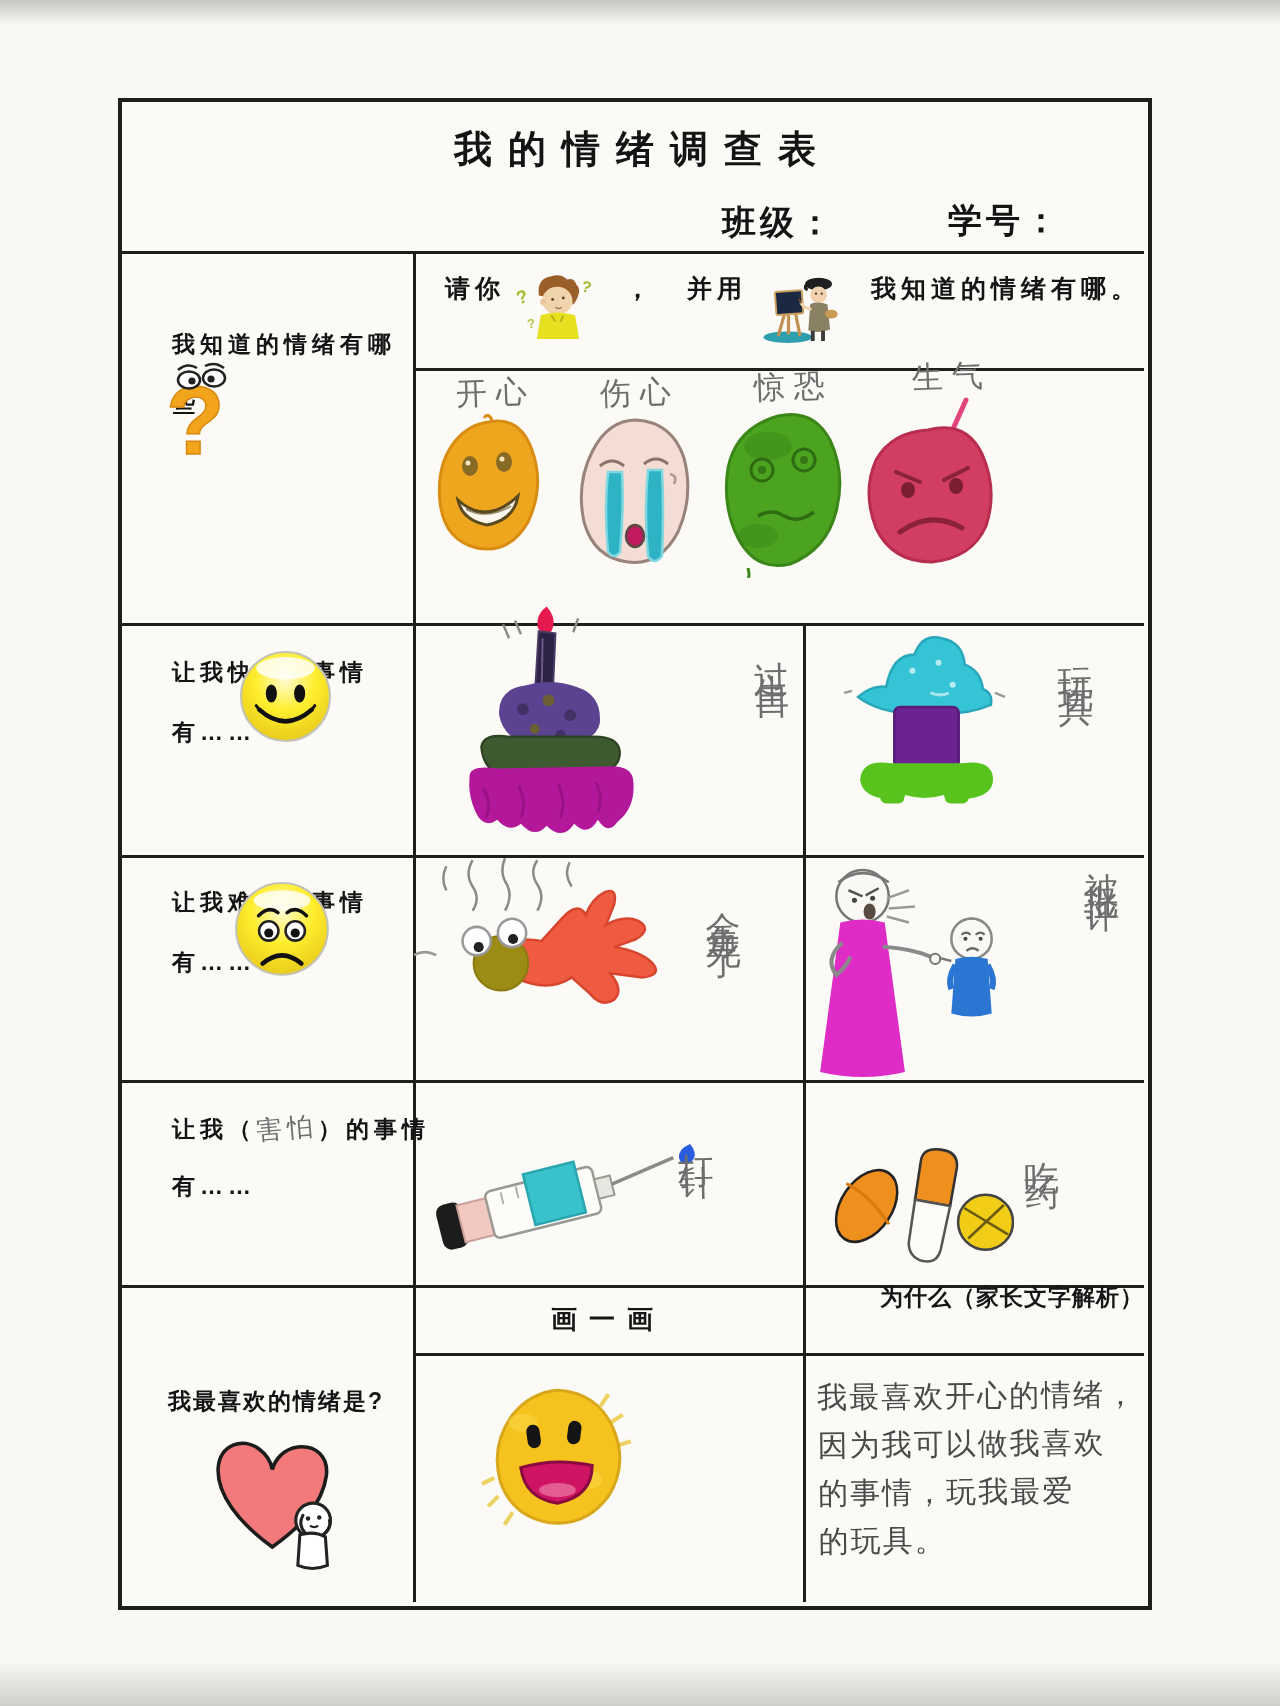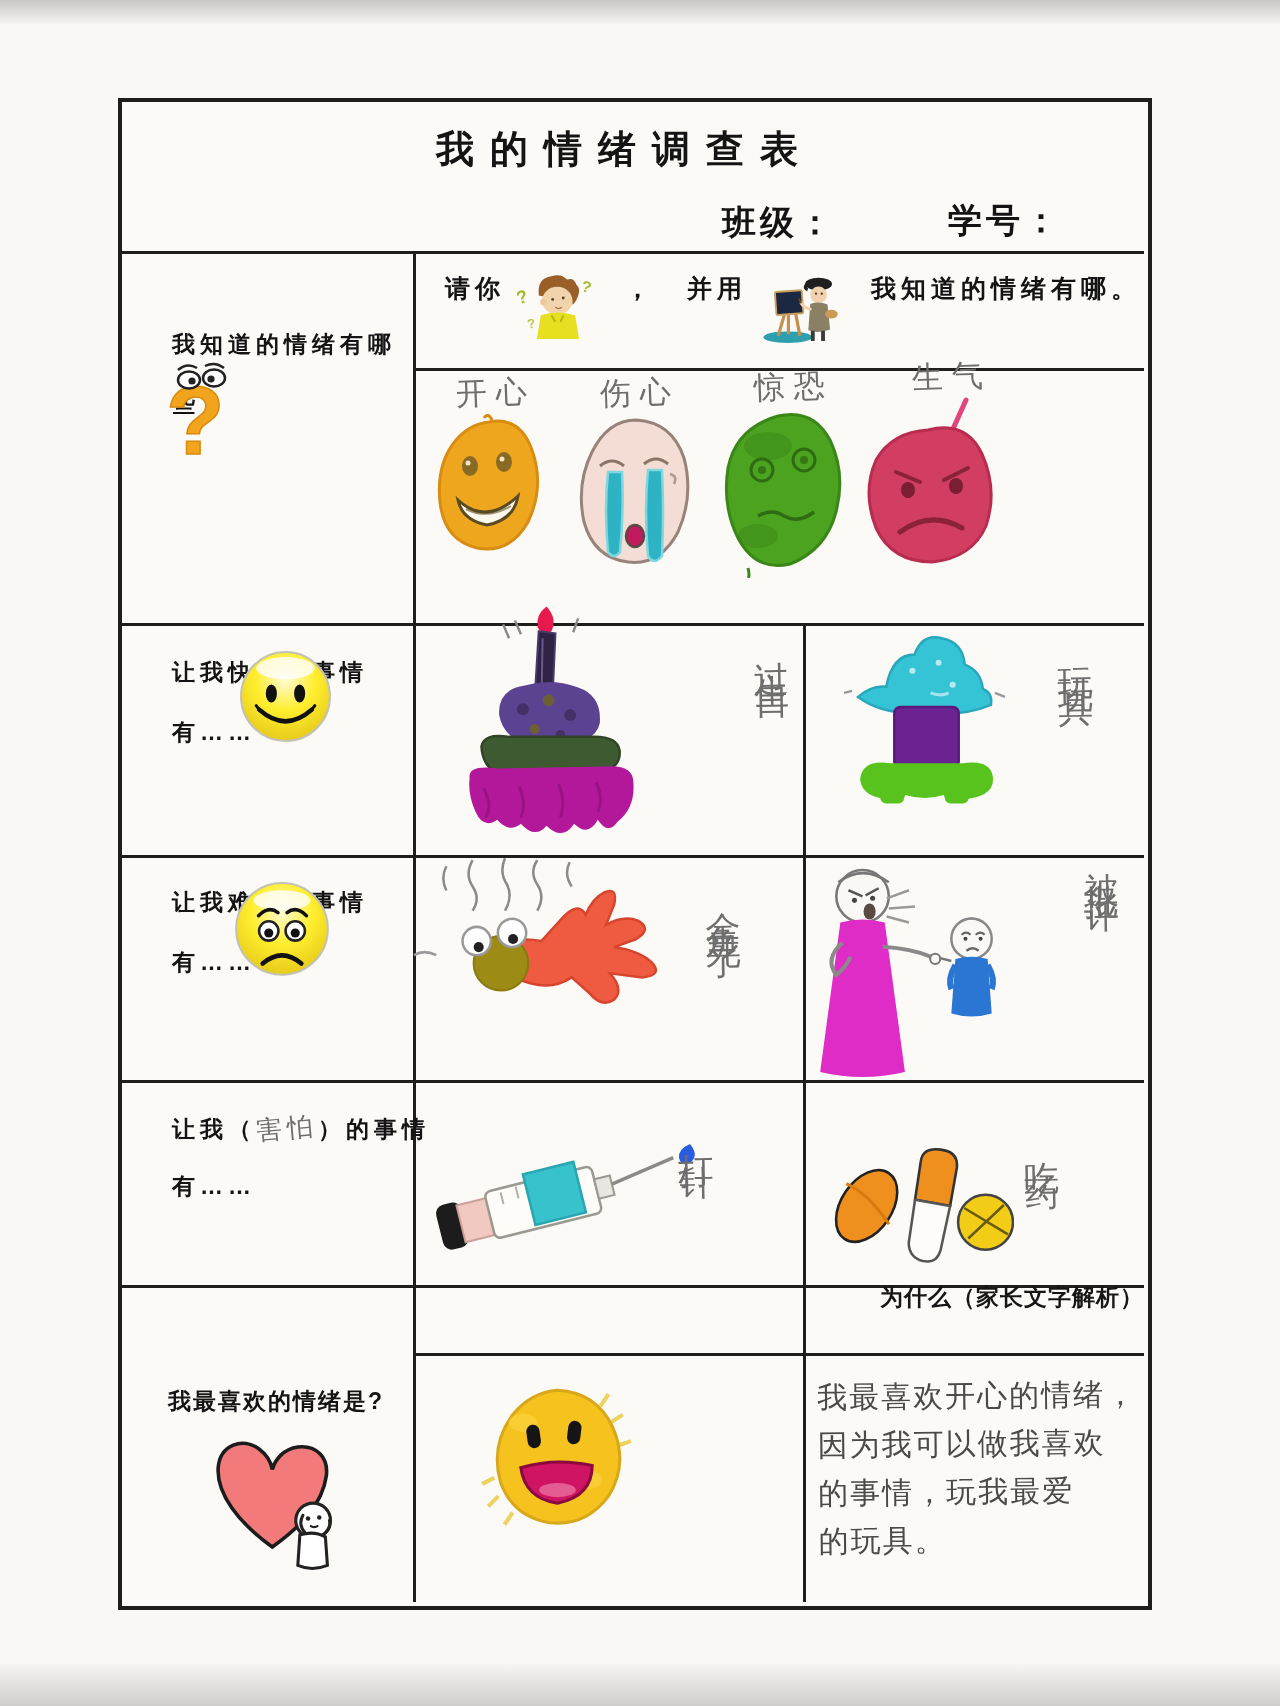--- a/index.html
+++ b/index.html
@@ -12,21 +12,21 @@
   .scan-band-top{position:absolute;left:0;top:0;width:100%;height:24px;
     background:linear-gradient(#c7c6c4,#f6f5f2);}
   .scan-band-bottom{position:absolute;left:0;bottom:0;width:100%;height:42px;
     background:linear-gradient(#f6f5f2,#cfcecb);}
   .tbl{position:absolute;left:118px;top:98px;width:1026px;height:1504px;
     border:4px solid #201e1b;background:#fbfaf7;}
   .hline,.vline{position:absolute;background:#201e1b;}
   .hline{height:3px;}
   .vline{width:3px;}
   .printed{font-weight:bold;color:#161616;}
-  .title{position:absolute;left:112px;top:124px;width:1026px;text-align:center;
+  .title{position:absolute;left:130px;top:124px;width:1026px;text-align:center;
     font-size:38px;font-weight:bold;letter-spacing:16px;}
   .blank-label{position:absolute;font-size:34px;font-weight:bold;letter-spacing:4px;}
   .prompt{position:absolute;font-size:23px;font-weight:bold;letter-spacing:5px;line-height:1.25;margin-left:36px;}
   .hand{color:#6e6e6e;font-weight:500;}
   .hand2{color:#4a4a4a;font-weight:500;}
   .face-label{position:absolute;font-size:31px;letter-spacing:9px;text-align:center;
     transform:rotate(-2deg);}
   .vtext{position:absolute;writing-mode:vertical-rl;text-orientation:upright;
     font-size:35px;letter-spacing:13px;transform:rotate(-1deg);}
   .instr{position:absolute;left:425px;top:256px;width:716px;height:112px;
@@ -292,20 +292,21 @@
   <svg style="position:absolute;left:208px;top:1426px;" width="148" height="144" viewBox="0 0 145 140">
     <path d="M63 118 C30 94 8 66 10 40 C12 18 34 10 50 22 C58 28 62 36 63 42 C66 32 74 22 88 20 C106 18 118 30 116 48 C112 78 88 100 63 118 Z" fill="#f27a7a" stroke="#1c1c1c" stroke-width="3.5"></path>
     <circle cx="103" cy="92" r="17" fill="#fff" stroke="#222" stroke-width="3"></circle>
     <circle cx="98" cy="90" r="2.2" fill="#222"></circle>
       <circle cx="109" cy="89" r="2.2" fill="#222"></circle>
     <path d="M100 97 q4 3 8 0" stroke="#222" stroke-width="2" fill="none"></path>
     <path d="M90 106 Q104 102 115 108 L117 136 Q102 142 88 136 Z" fill="#fff" stroke="#222" stroke-width="3"></path>
     <path d="M95 104 Q88 96 93 87" stroke="#222" stroke-width="3" fill="none" stroke-linecap="round"></path>
     <path d="M113 106 Q121 100 119 92" stroke="#222" stroke-width="3" fill="none" stroke-linecap="round"></path>
   </svg>
+  <div class="draw-header printed">画一画</div>
   <div class="why-header printed">为什么（家长文字解析）</div>
   <svg style="position:absolute;left:478px;top:1382px;" width="158" height="158" viewBox="0 0 155 155">
     <path d="M16 94 l-12 6 M20 112 l-10 10 M34 128 l-8 12 M130 40 l12 -8 M138 62 l12 -4 M120 24 l8 -12" stroke="#e8c222" stroke-width="4" opacity="0.7"></path>
     <path d="M78 8 Q116 10 132 44 Q148 80 128 112 Q106 142 70 138 Q34 132 22 98 Q12 62 34 32 Q52 10 78 8 Z" fill="#f5c21e" stroke="#d8a81a" stroke-width="3"></path>
     <ellipse cx="44" cy="40" rx="14" ry="9" fill="#ffe058" opacity="0.4"></ellipse>
     <ellipse cx="108" cy="96" rx="14" ry="9" fill="#ffe058" opacity="0.4"></ellipse>
     <rect x="48" y="42" width="13" height="23" rx="6.5" fill="#151515" transform="rotate(-8 54 53)"></rect>
     <rect x="88" y="38" width="13" height="23" rx="6.5" fill="#151515" transform="rotate(7 94 49)"></rect>
     <path d="M42 84 Q76 74 112 82 Q112 112 78 119 Q46 114 42 84 Z" fill="#cf1464" stroke="#8a0a40" stroke-width="3"></path>
     <ellipse cx="78" cy="106" rx="18" ry="7" fill="#e86a9a" opacity="0.85"></ellipse>

